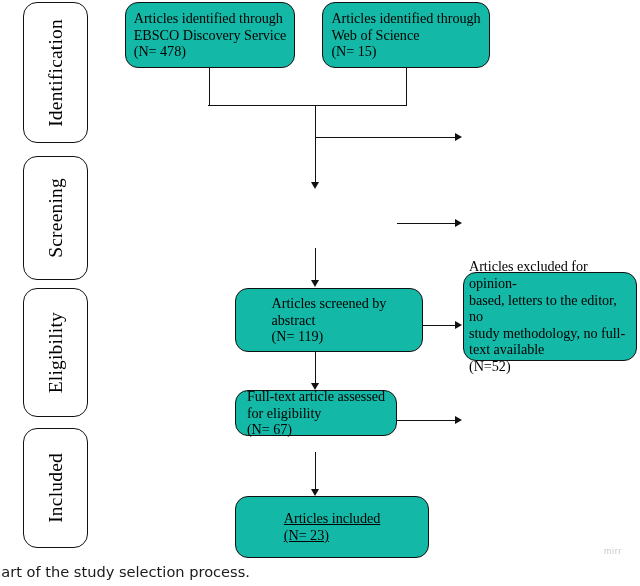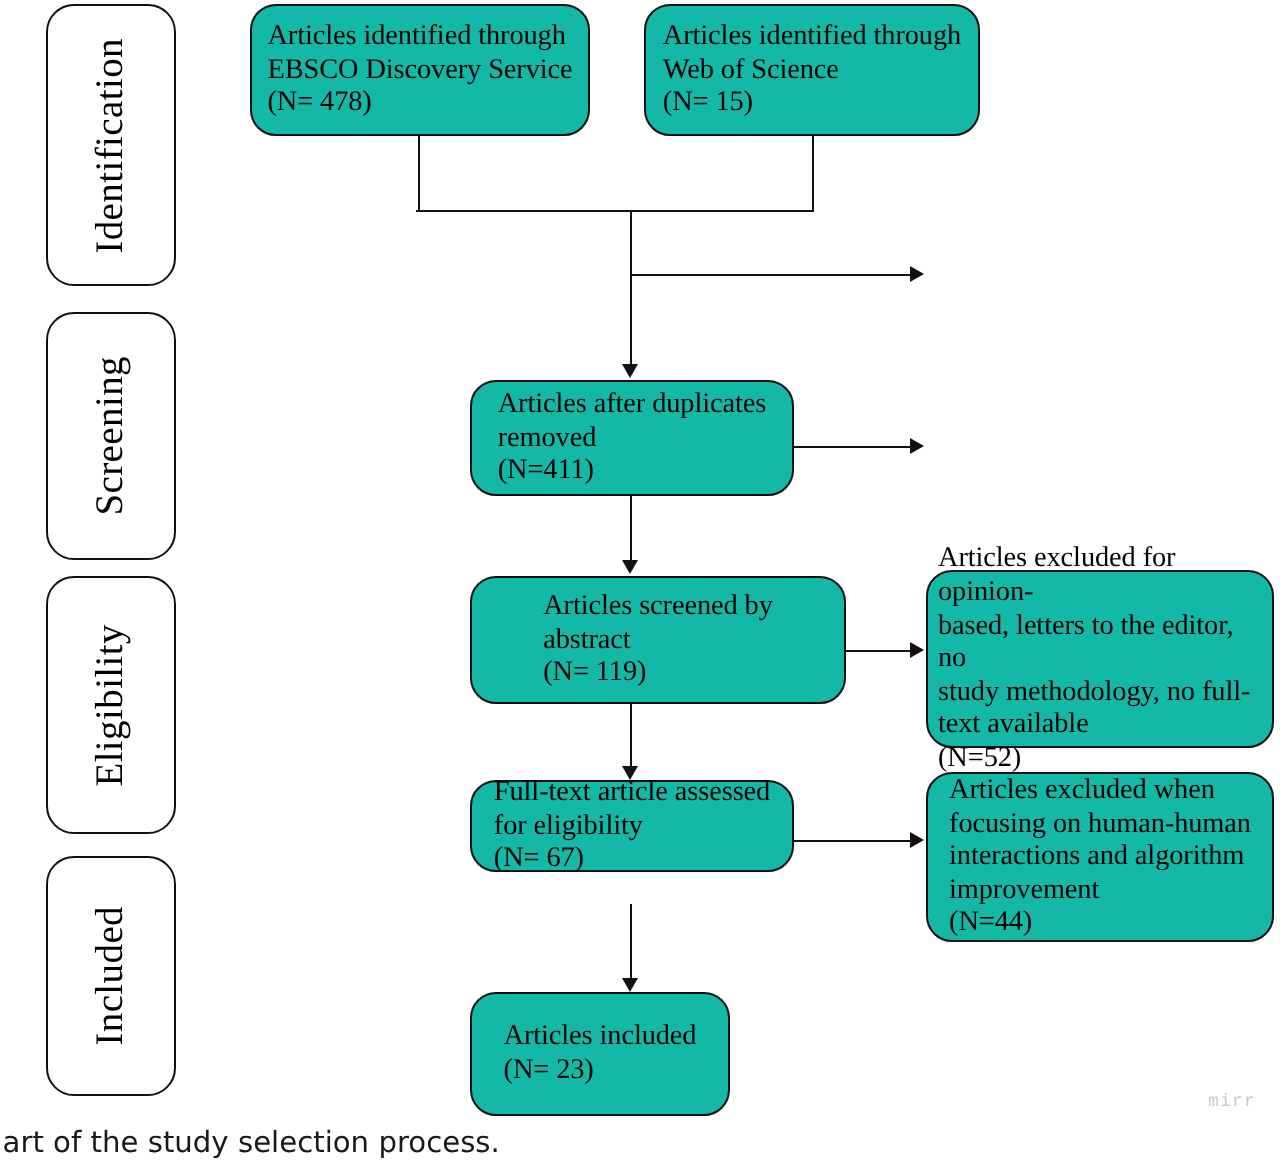--- a/index.html
+++ b/index.html
@@ -110,21 +110,21 @@
     color: #1a1a1a;
     white-space: nowrap;
     z-index: 4;
   }
 
   
   #watermark {
     position: absolute;
     left: 604px;
     top: 546px;
-    font-family: Liberation Mono, monospace;
+    font-family: Liberation Sans, sans-serif;
     font-size: 9px;
     color: #c9c9c9;
     letter-spacing: 0.6px;
     z-index: 4;
   }
 </style>
 </head>
 <body>
 
 <div id="diagram-root">
@@ -162,74 +162,62 @@
 
   <div class="hline" style="left:208px; top:105px; width:199px;"></div>
 
   <div class="vline" style="left:315px; top:105px; height:78px;"></div>
   <div class="arrow-down" style="left:311px; top:182px;"></div>
 
   <div class="hline" style="left:316px; top:137px; width:140px;"></div>
   <div class="arrow-right" style="left:455px; top:133px;"></div>
 
 
-  <div class="node" style="left:235px; top:190px; width:162px; height:58px;">
-    <span class="node-text">Articles after duplicates
-removed
-(N=411)</span>
-  </div>
 
   <div class="hline" style="left:397px; top:223px; width:59px;"></div>
   <div class="arrow-right" style="left:455px; top:219px;"></div>
 
 
   <div class="vline" style="left:315px; top:248px; height:33px;"></div>
   <div class="arrow-down" style="left:311px; top:280px;"></div>
 
   <div class="node" style="left:235px; top:288px; width:188px; height:64px;">
     <span class="node-text">Articles screened by
 abstract
 (N= 119)</span>
   </div>
 
   <div class="hline" style="left:397px; top:325px; width:59px;"></div>
   <div class="arrow-right" style="left:455px; top:321px;"></div>
 
-  <div class="node" style="left:463px; top:285px; width:174px; height:89px;">
+  <div class="node" style="left:463px; top:272px; width:174px; height:89px;">
     <span class="node-text">Articles excluded for opinion-
 based, letters to the editor, no
 study methodology, no full-
 text available
 (N=52)</span>
   </div>
 
   <div class="vline" style="left:315px; top:352px; height:32px;"></div>
   <div class="arrow-down" style="left:311px; top:383px;"></div>
 
   <div class="node" style="left:235px; top:390px; width:162px; height:46px;">
     <span class="node-text">Full-text article assessed
 for eligibility
 (N= 67)</span>
   </div>
 
   <div class="hline" style="left:397px; top:420px; width:59px;"></div>
   <div class="arrow-right" style="left:455px; top:416px;"></div>
 
-  <div class="node" style="left:463px; top:386px; width:174px; height:85px;">
-    <span class="node-text">Articles excluded when
-focusing on human-human
-interactions and algorithm
-improvement
-(N=44)</span>
-  </div>
 
   <div class="vline" style="left:315px; top:452px; height:38px;"></div>
   <div class="arrow-down" style="left:311px; top:489px;"></div>
 
-  <div class="node" style="left:235px; top:496px; width:130px; height:62px;">
+  <div class="node" style="left:235px; top:496px; width:194px; height:62px;text-decoration:underline;">
     <span class="node-text">Articles included
 (N= 23)</span>
   </div>
 
   <div id="caption">hart of the study selection process.</div>
 
   <div id="watermark">mirr</div>
 
 </div>
 

